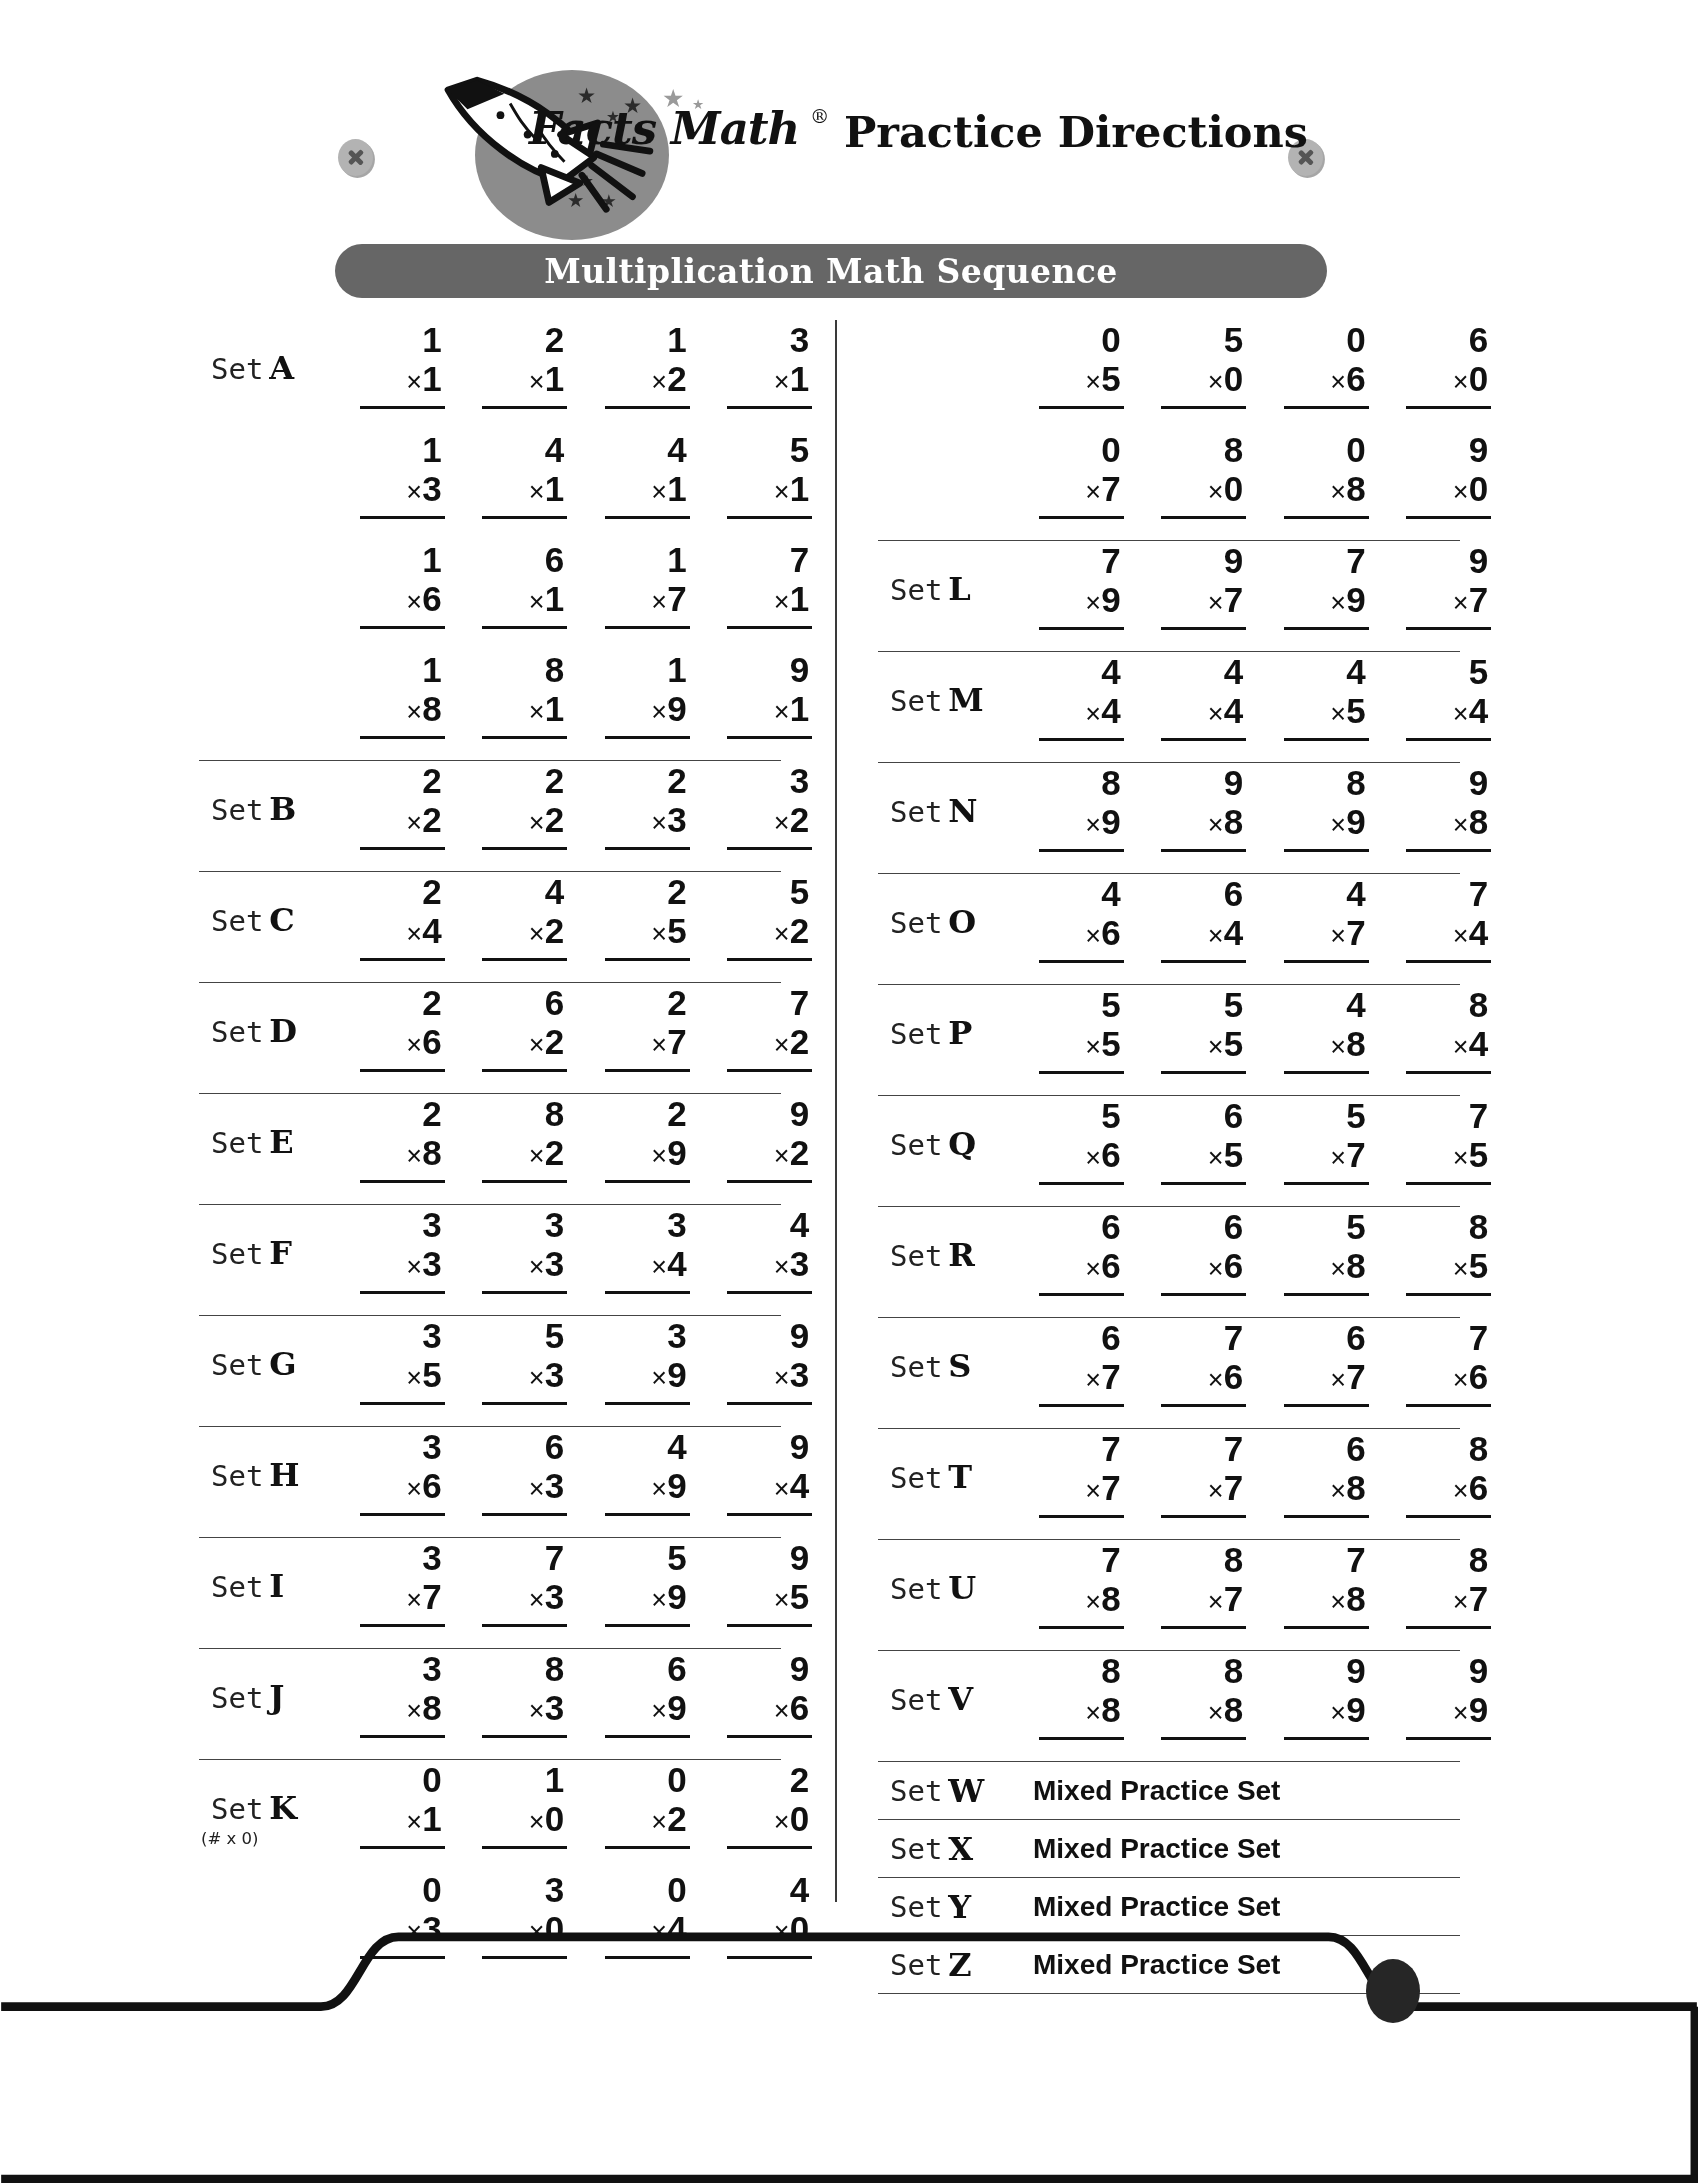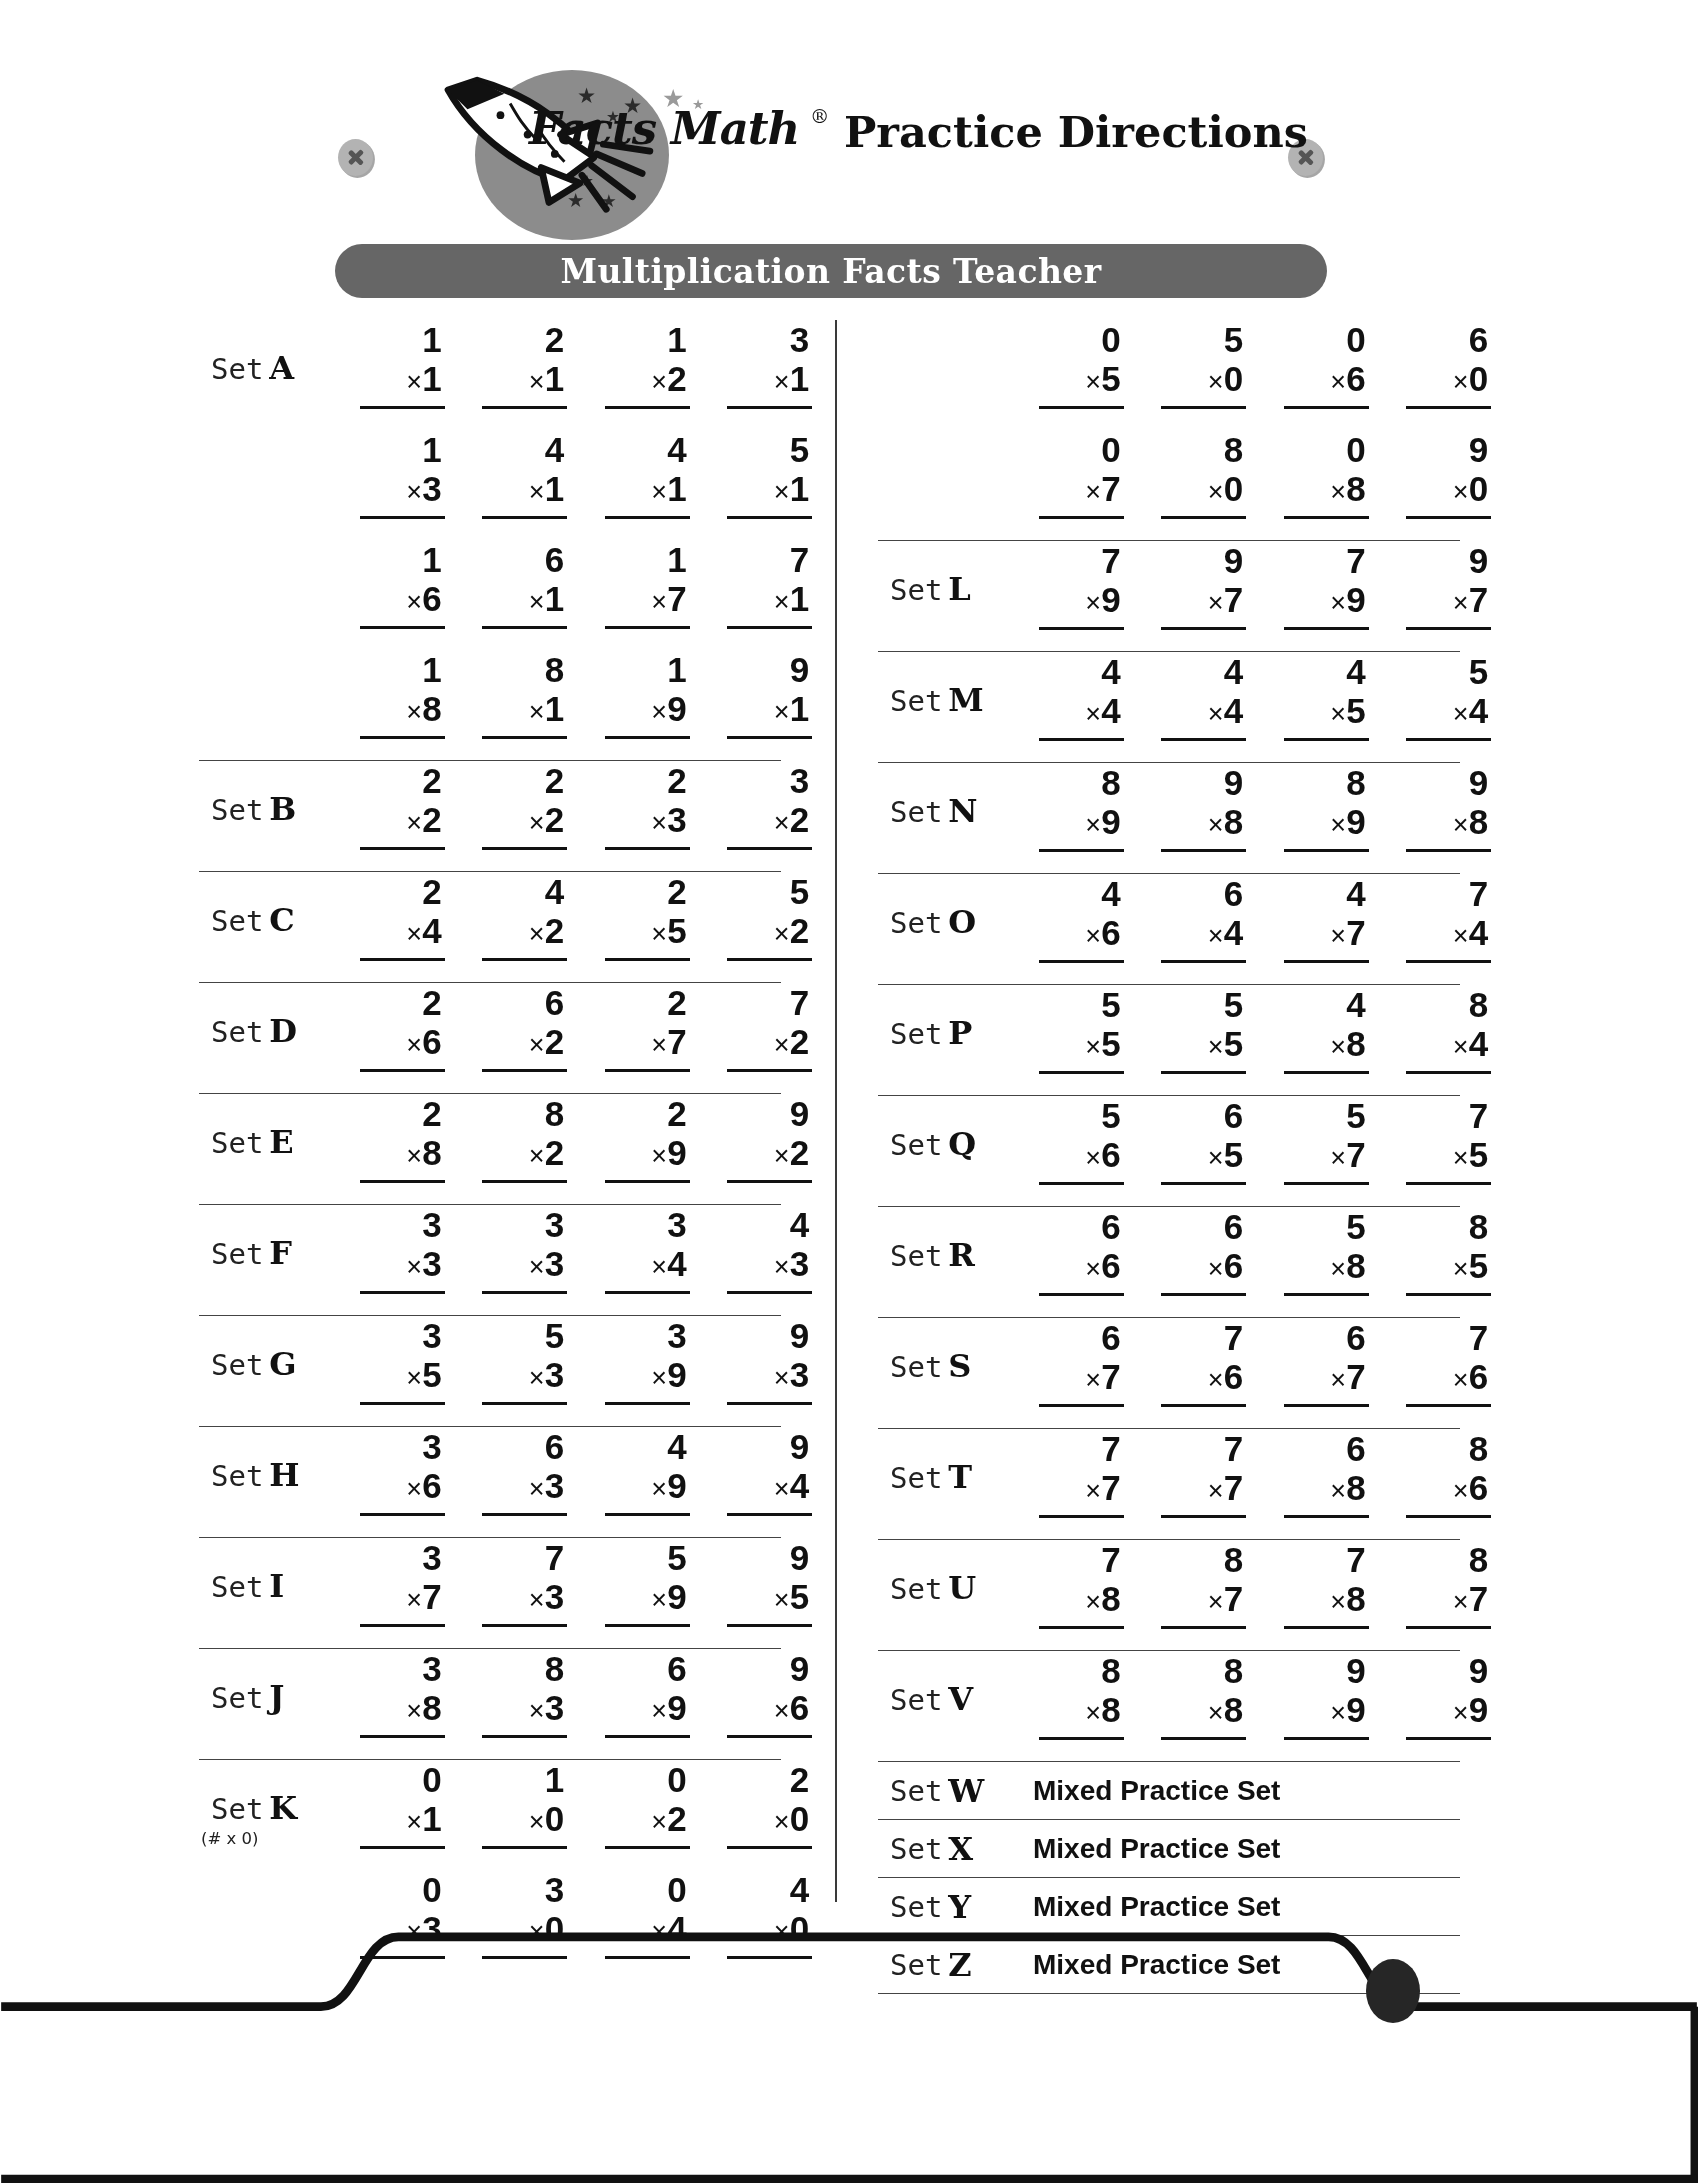--- a/index.html
+++ b/index.html
@@ -197,21 +197,21 @@
       <path d="M124 80 C132 94 140 104 152 116" fill="none" stroke="#111" stroke-width="3"></path>
     </svg>
   </div>
 
   <div id="brand-title">Facts Math</div>
   <div id="brand-reg">®</div>
   <div id="doc-title">Practice Directions</div>
 </div>
 
 <div id="banner">
-  <span id="banner-text">Multiplication Facts Teacher</span>
+  <span id="banner-text">Multiplication Math Sequence</span>
 </div>
 
 <div id="columns">
   <div id="divider"></div>
   <div class="col" id="col-left">
       <div class="setblock">
         <div class="setrow">
           <div class="setlabel"><span class="word">Set</span><span class="letter">A</span></div>
           <div class="facts">
             <div class="fact">

